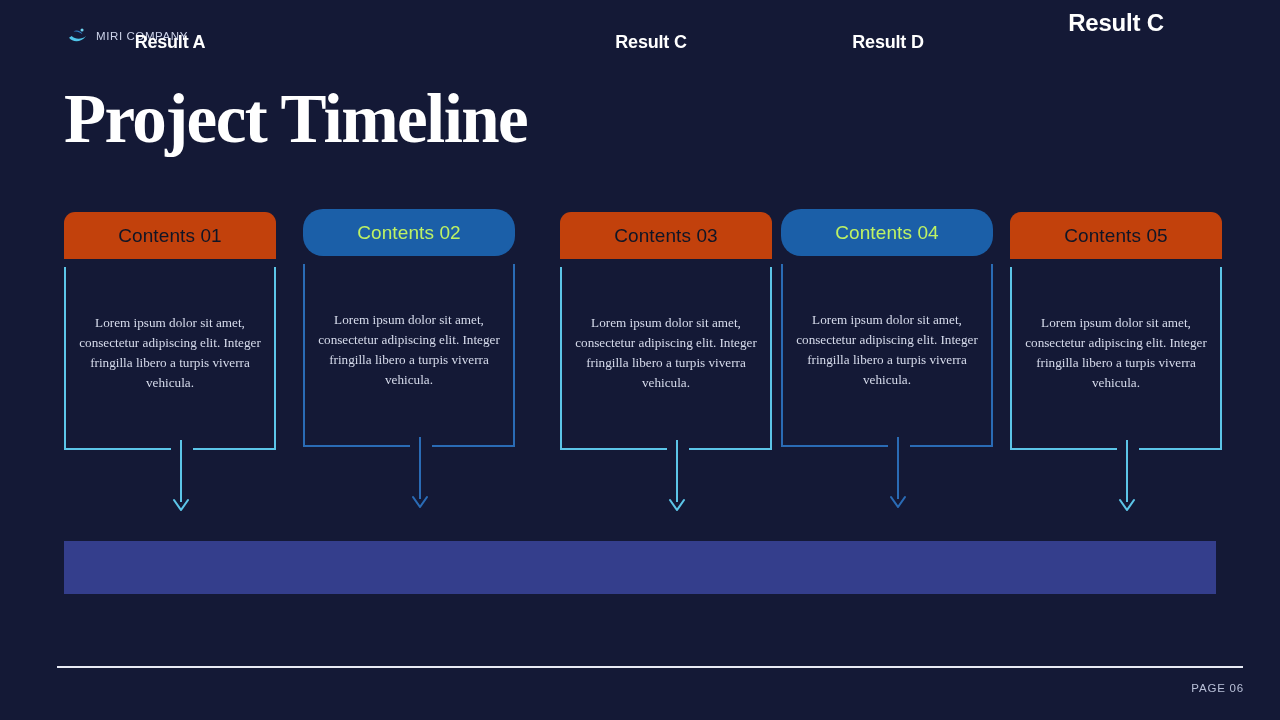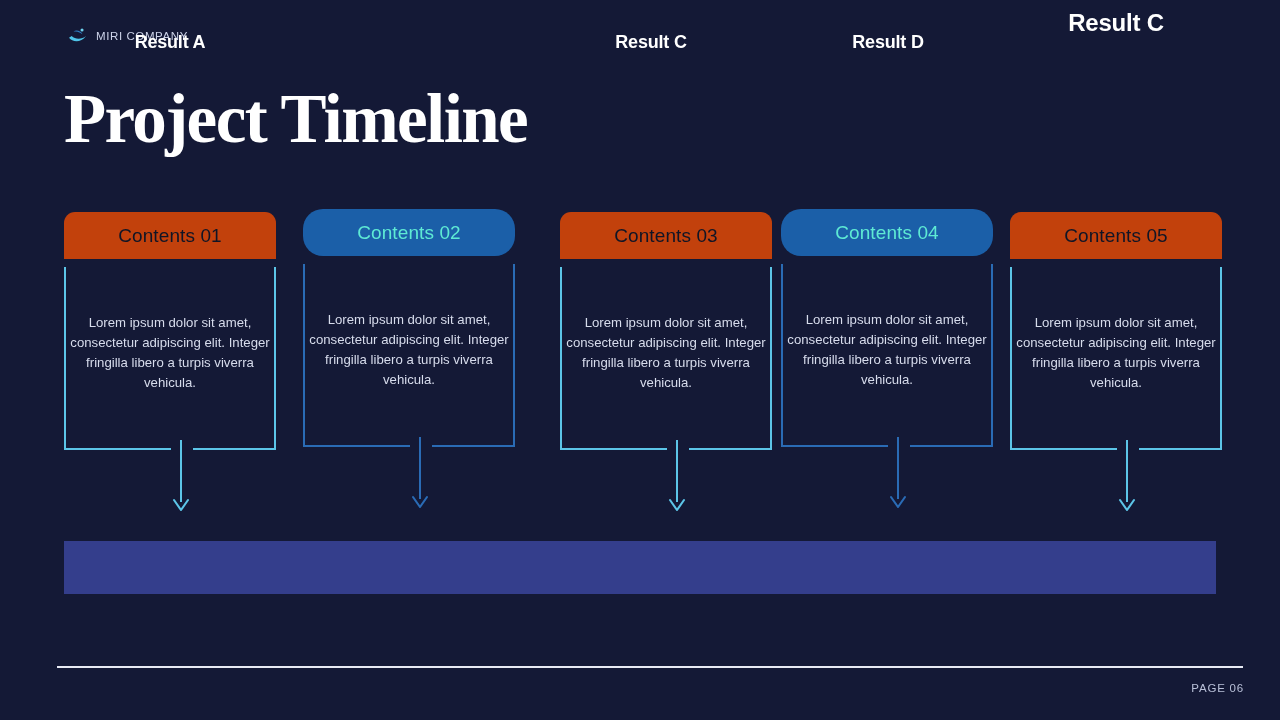--- a/index.html
+++ b/index.html
@@ -92,29 +92,30 @@
     font-size: 19px;
     letter-spacing: 0.1px;
     white-space: nowrap;
   }
   .card-header.light {
     background: #c2410c;
     color: #101526;
   }
   .card-header.dark {
     background: #1b5fa8;
-    color: #5eead4;
+    color: #bef264;
     border-radius: 20px;
   }
 
   
   .card-body {
     position: relative;
     height: 183px;
     margin-top: 8px;
+    font-family: Liberation Serif, serif;
   }
   .rail {
     position: absolute;
     background: #5cc5e8;
   }
   .col.even .rail { background: #2a6bb5; }
 
   .rail-left   { left: 0;  top: 0; width: 2px; height: 183px; }
   .rail-right  { right: 0; top: 0; width: 2px; height: 183px; }
   .rail-bot-l  { left: 0;  bottom: 0; height: 2px; width: 107px; }

